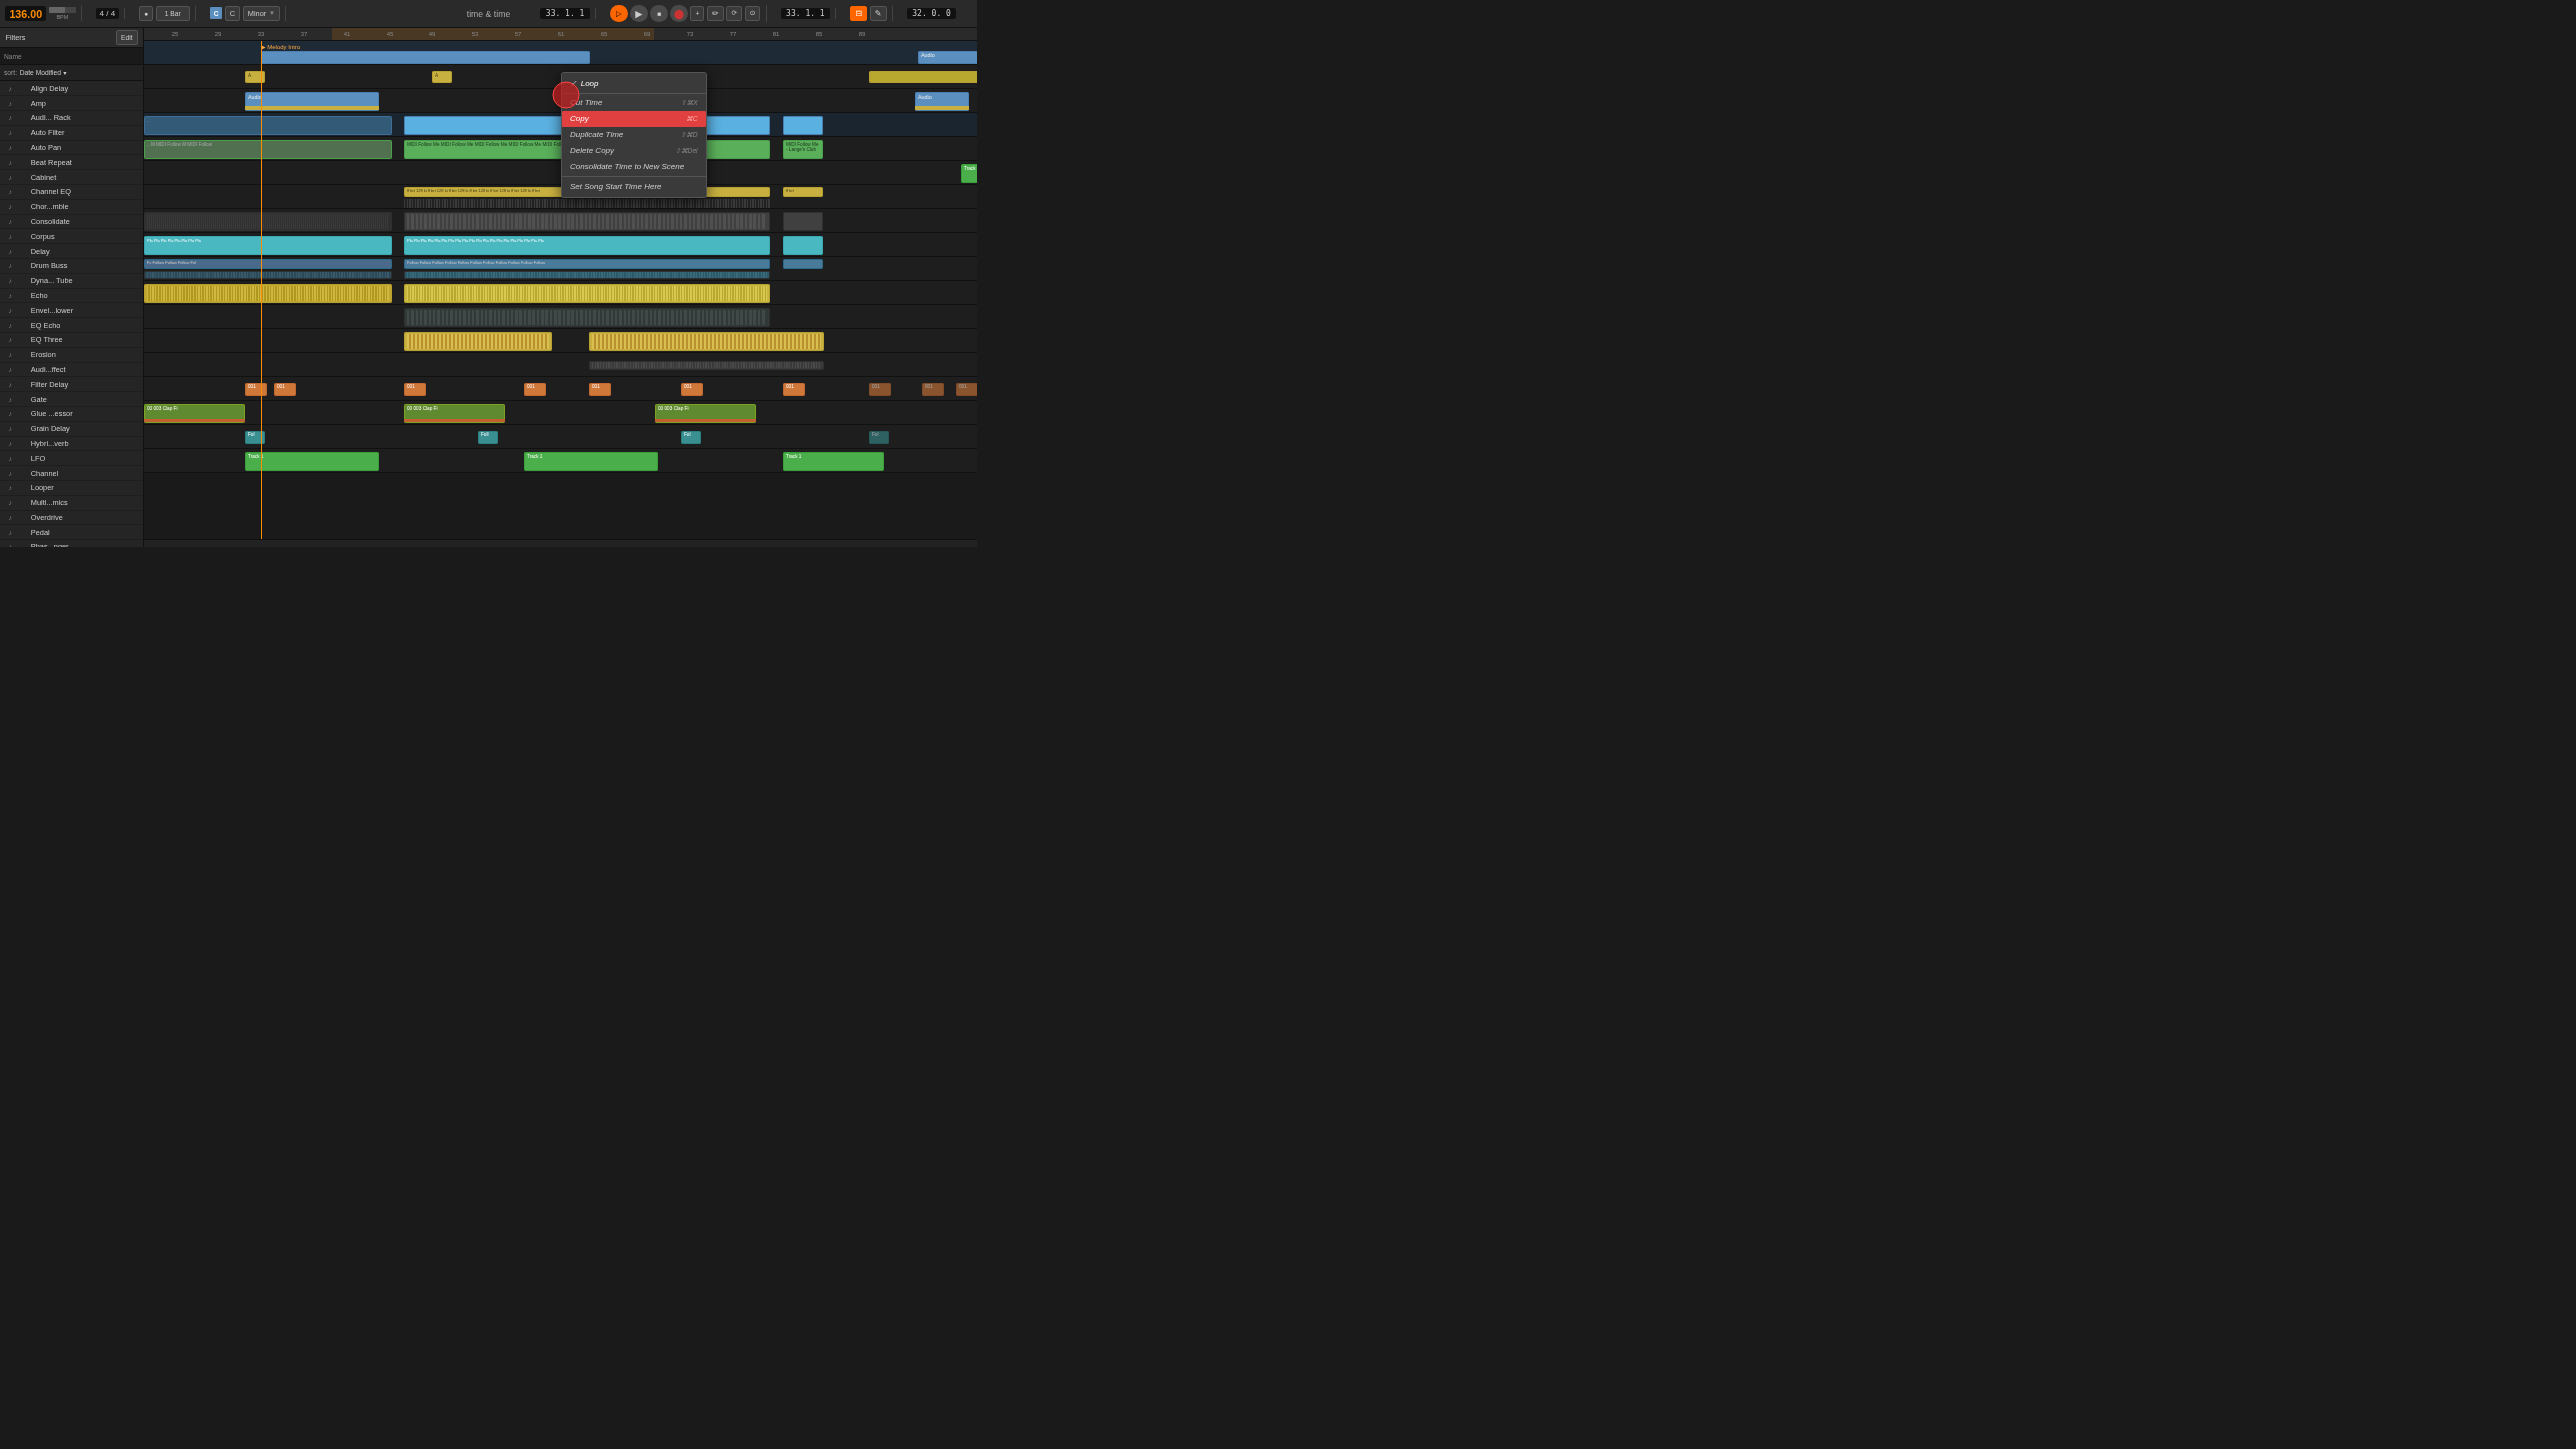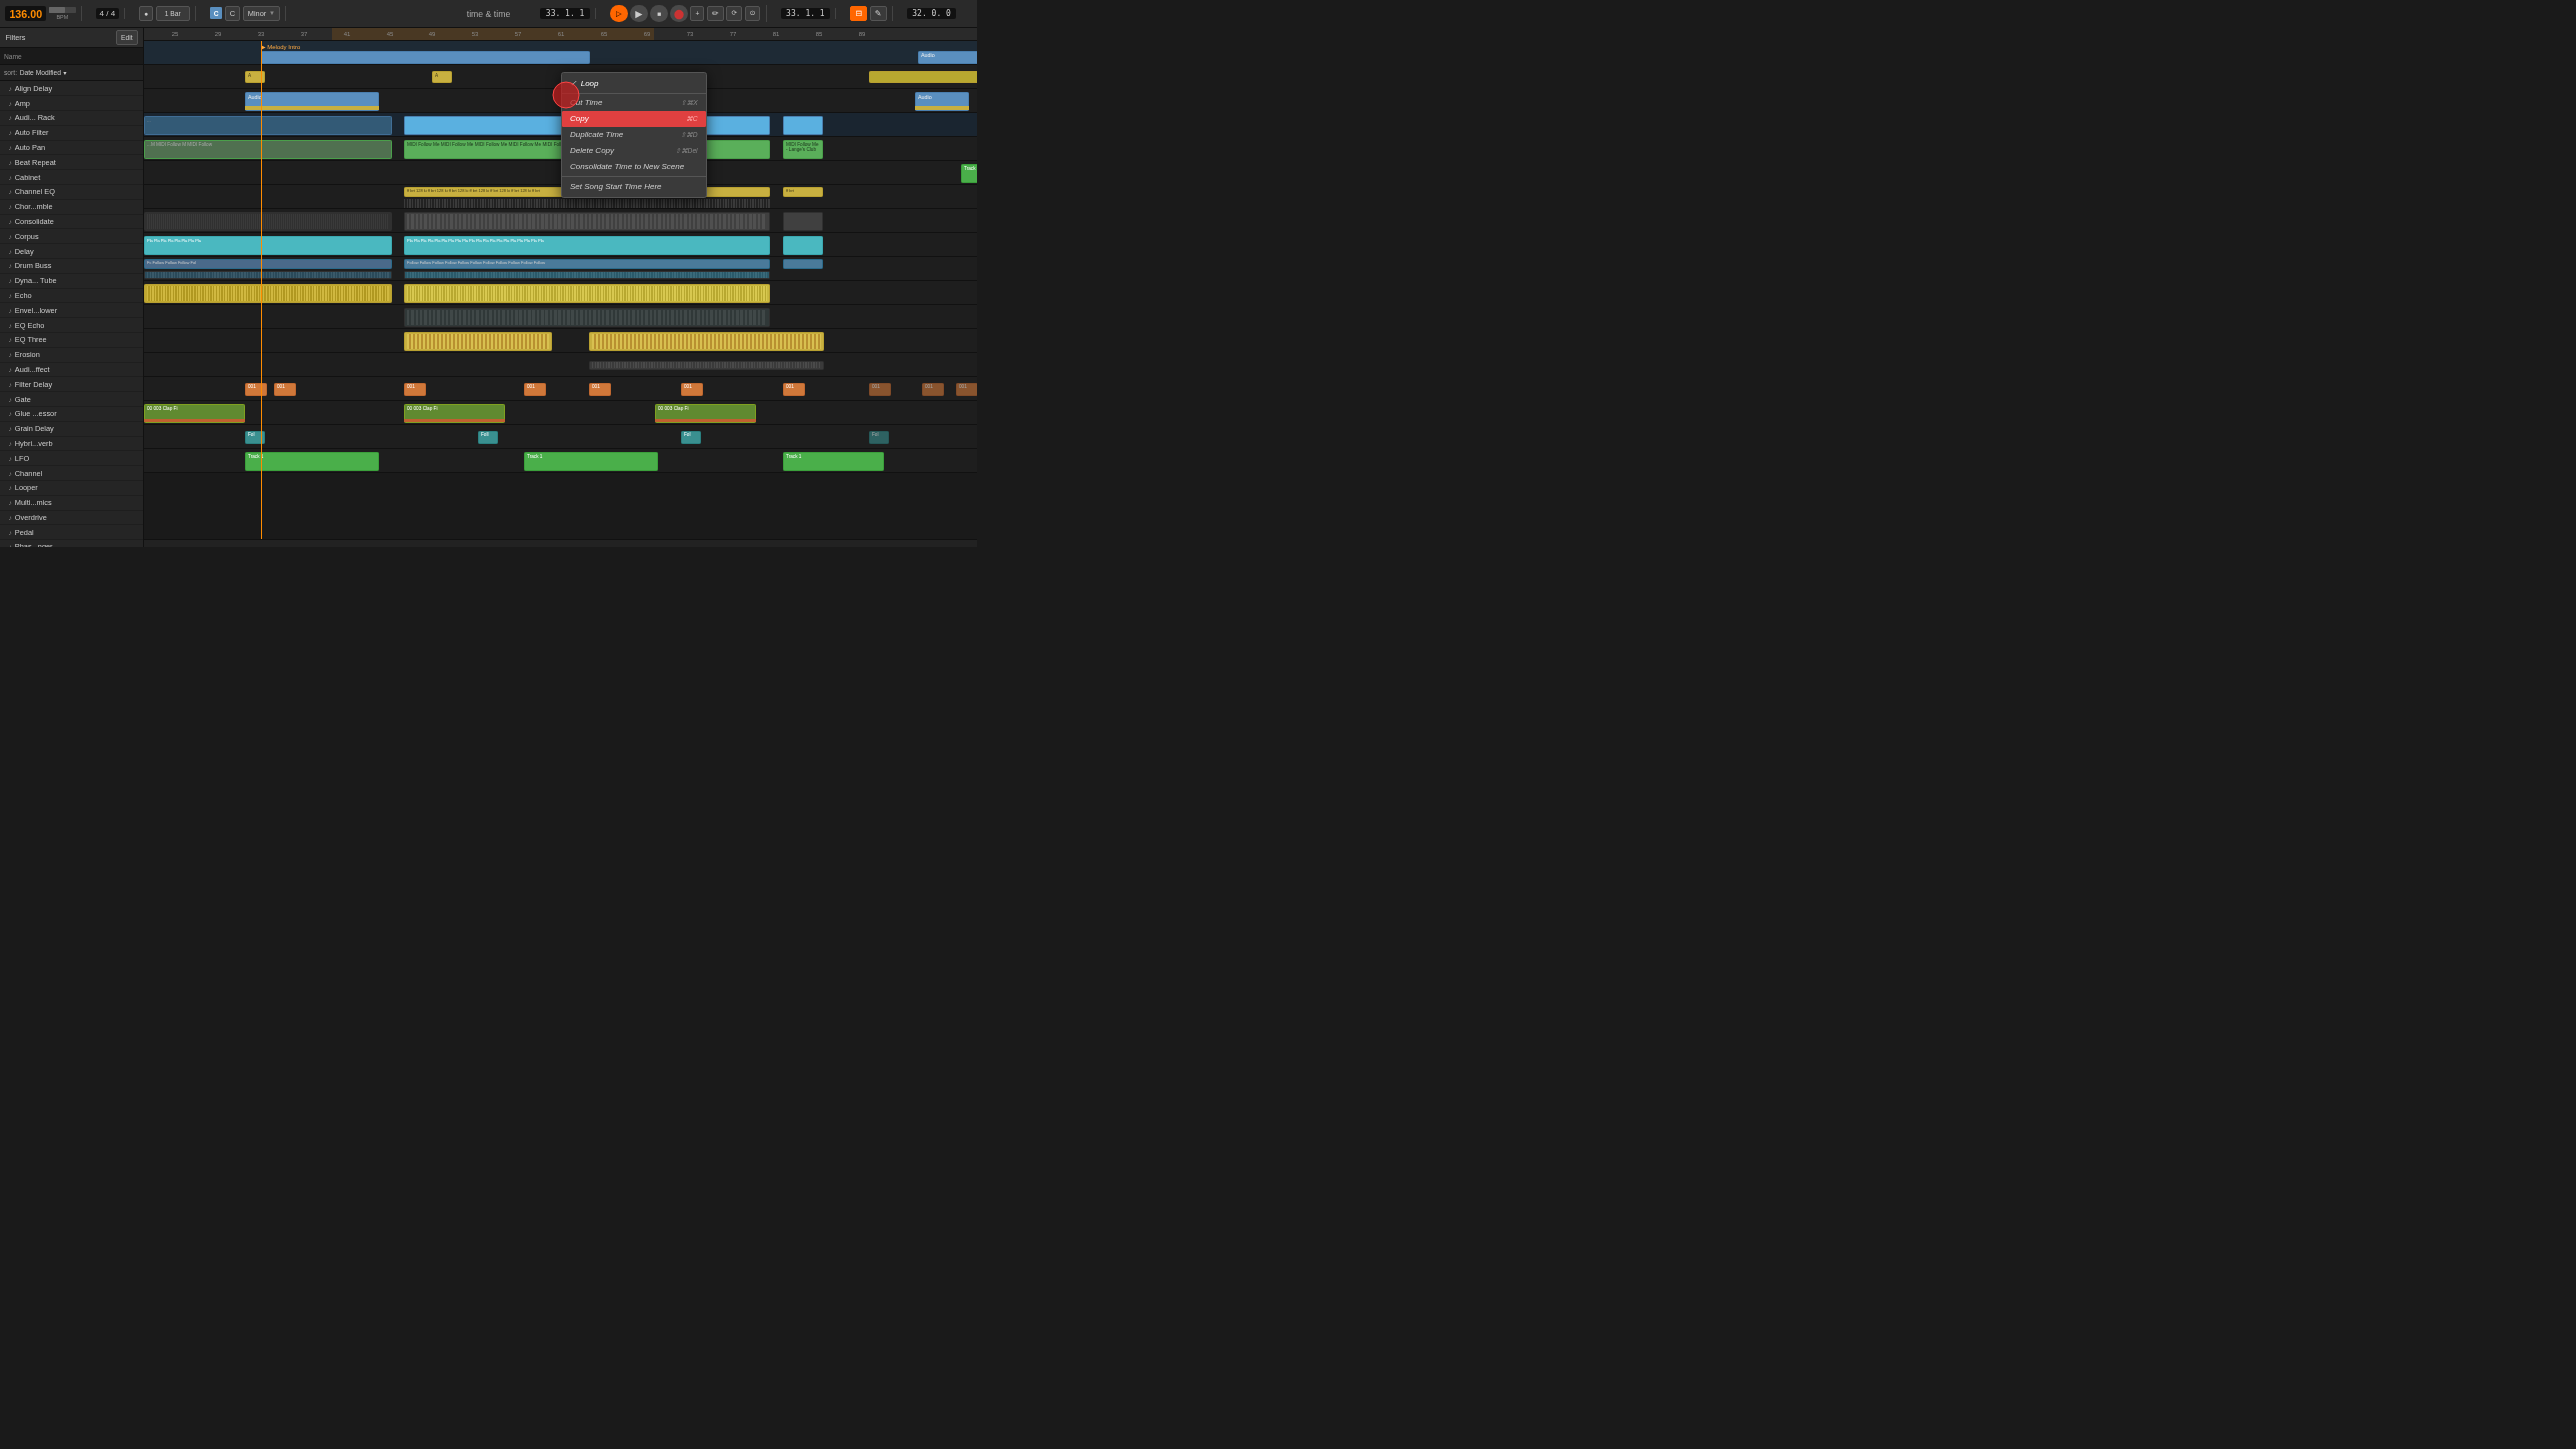--- a/index.html
+++ b/index.html
@@ -163,21 +163,21 @@
     #sidebar-list {
       flex: 1;
       overflow-y: auto;
     }
     .sidebar-item {
       height: 14.8px;
       display: flex;
       align-items: center;
       padding: 0 5.4px;
       cursor: pointer;
-      gap: 0;
+      gap: 16px;
       border-bottom: 0.7px solid #1e1e1e;
     }
     .sidebar-item .item-icon {
       width: 9.4px;
       height: 9.4px;
       display: flex;
       align-items: center;
       justify-content: center;
       font-size: 6.7px;
       color: #888;

